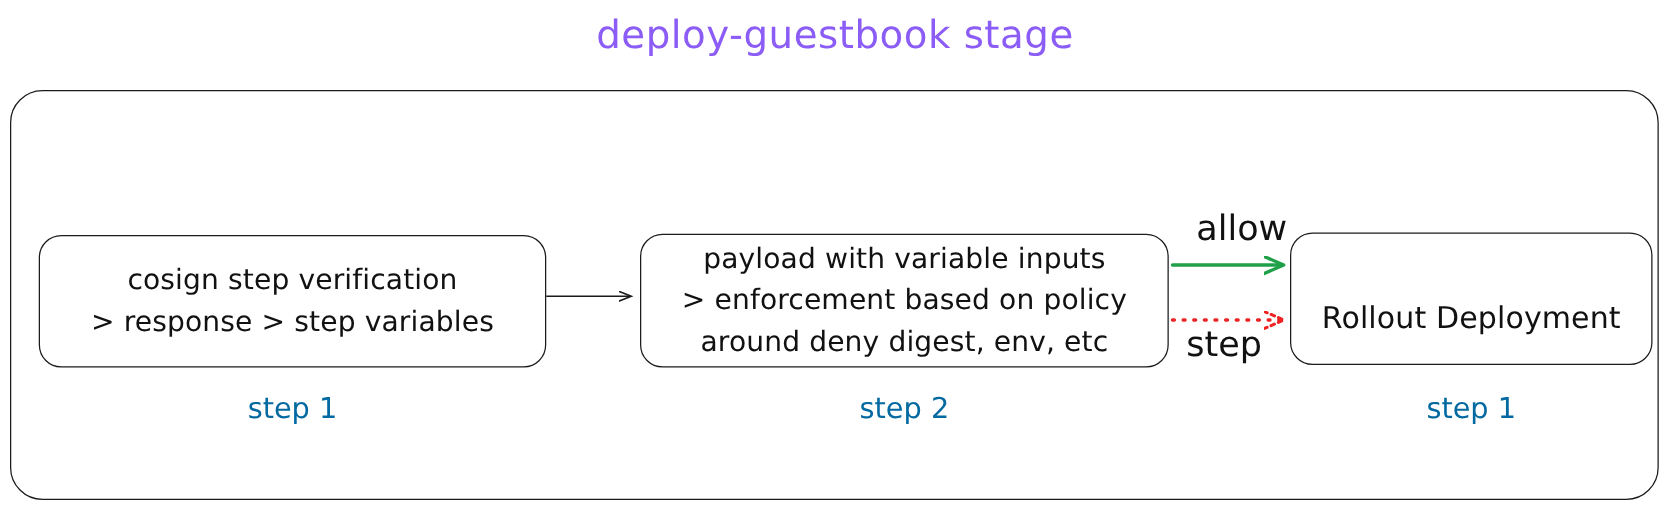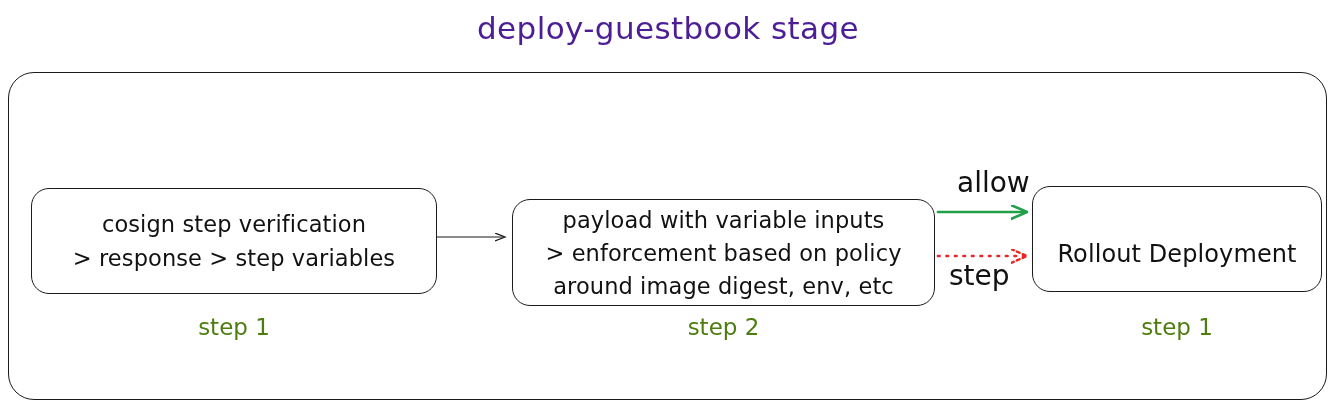--- a/index.html
+++ b/index.html
@@ -28,21 +28,21 @@
   .title {
     position: absolute;
     left: 0;
     top: 10px;
     width: 1336px;
     text-align: center;
     font-family: "DejaVu Sans", sans-serif;
     font-size: 31px;
     font-weight: 400;
     letter-spacing: 0.4px;
-    color: #4c1d95;
+    color: #8b5cf6;
     white-space: nowrap;
   }
 
   
   .stage-container {
     position: absolute;
     left: 8px;
     top: 72px;
     width: 1319px;
     height: 328px;
@@ -77,42 +77,42 @@
   #node-step1 {
     left: 31px;
     top: 188px;
     width: 406px;
     height: 106px;
   }
   #node-step1 .node-text { font-size: 22.5px; line-height: 34px; }
 
   #node-step2 {
     left: 512px;
-    top: 199px;
+    top: 187px;
     width: 423px;
     height: 107px;
     padding-left: 20px;
   }
   #node-step2 .node-text { font-size: 22.5px; line-height: 33px; }
 
   #node-step3 {
     left: 1032px;
     top: 186px;
     width: 290px;
     height: 106px;
   }
   #node-step3 .node-text { font-size: 24px; margin-top: 15px; }
 
   
   .step-caption {
     position: absolute;
     text-align: center;
     font-family: "DejaVu Sans", sans-serif;
     font-size: 23px;
-    color: #4d7c0f;
+    color: #0369a1;
     white-space: nowrap;
   }
   #caption-step1 { left: 31px;   top: 314px; width: 406px; }
   #caption-step2 { left: 512px;  top: 314px; width: 423px; text-align: center; }
   #caption-step3 { left: 1032px; top: 314px; width: 290px; }
 
   
   .edge-label {
     position: absolute;
     font-family: "DejaVu Sans", sans-serif;
@@ -174,21 +174,21 @@
     <div class="node-text">
       <div>cosign step verification</div>
       <div>&gt; response &gt; step variables</div>
     </div>
   </div>
 
   <div class="node" id="node-step2">
     <div class="node-text">
       <div>payload with variable inputs</div>
       <div>&gt; enforcement based on policy</div>
-      <div>around image digest, env, etc</div>
+      <div>around deny digest, env, etc</div>
     </div>
   </div>
 
   <div class="node" id="node-step3">
     <div class="node-text">
       <div>Rollout Deployment</div>
     </div>
   </div>
 
   <div class="step-caption" id="caption-step1">step 1</div>

